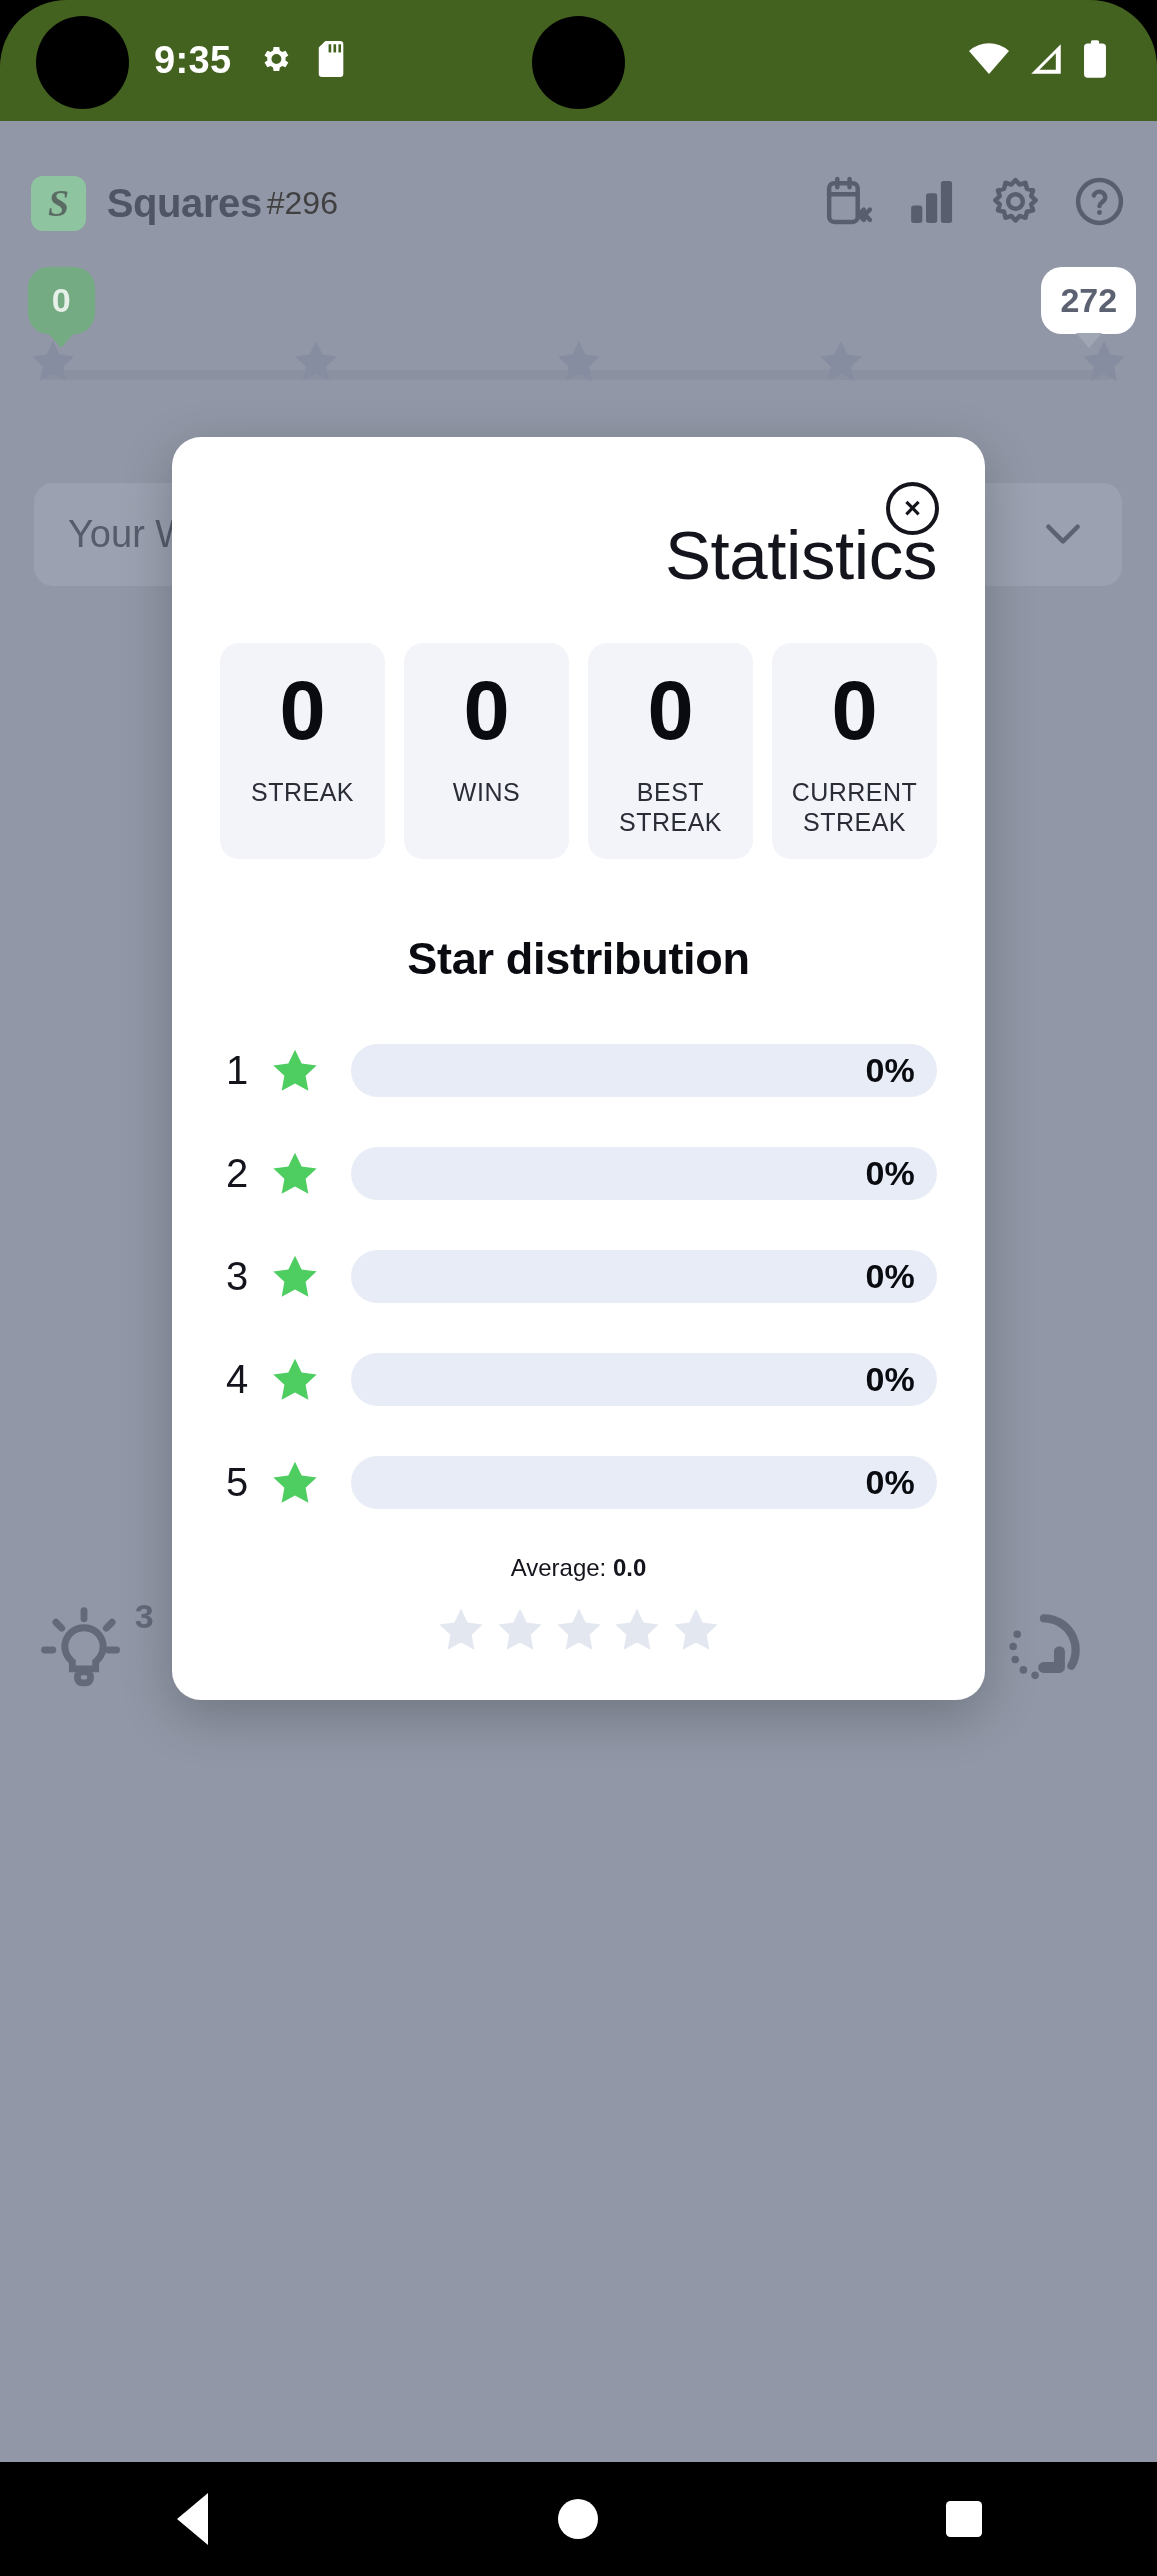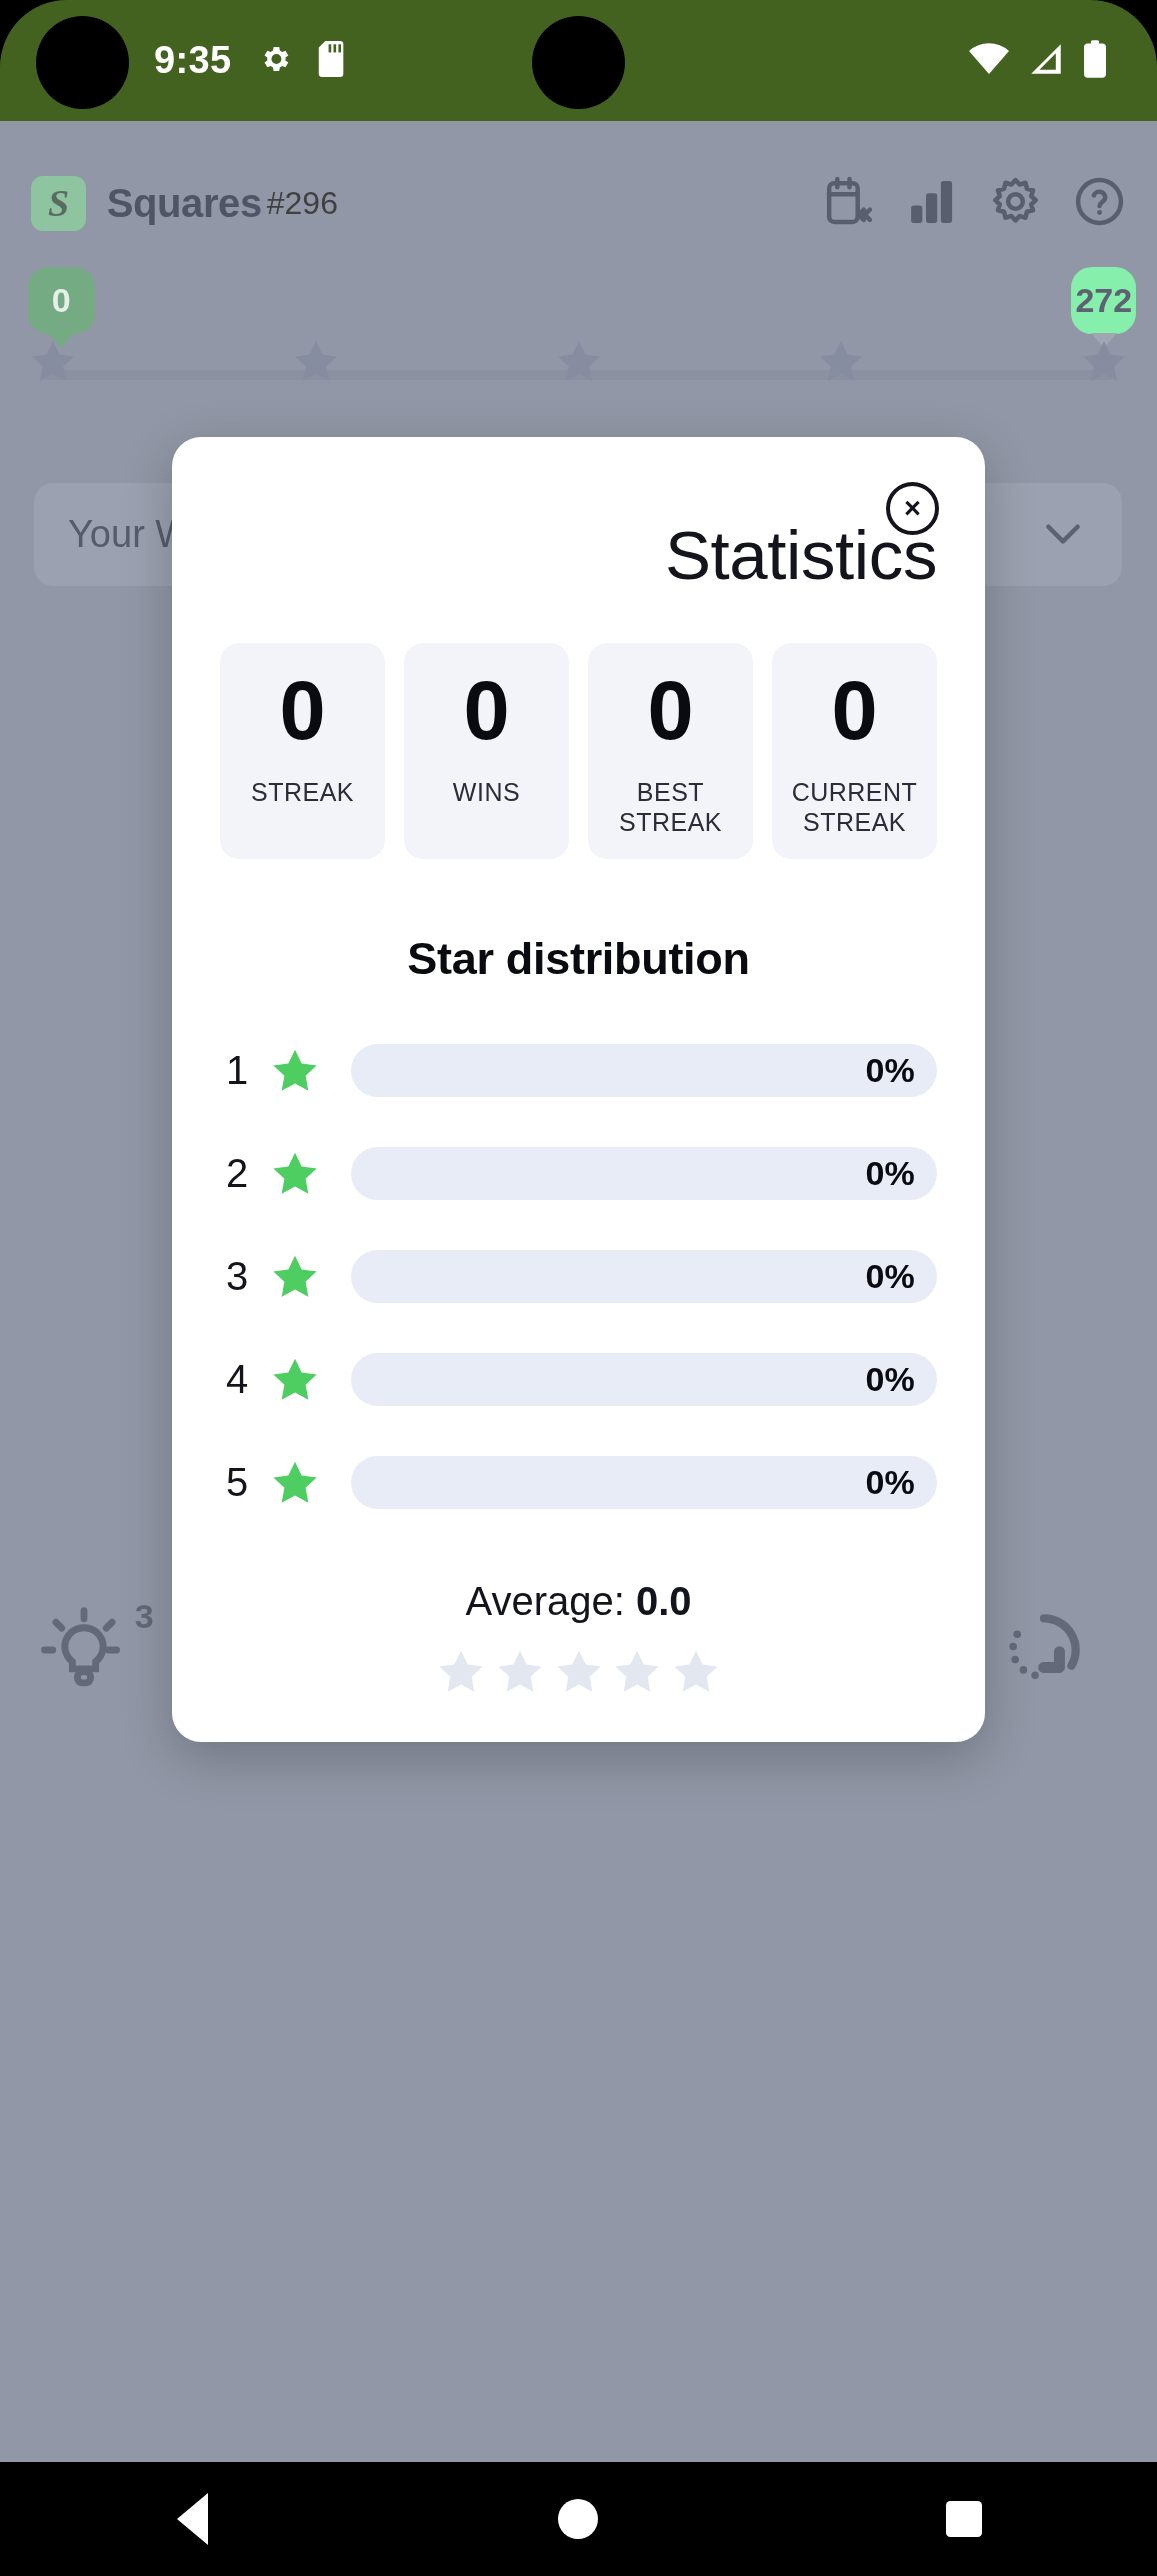--- a/index.html
+++ b/index.html
@@ -114,22 +114,22 @@
   }
   .badge-left {
     left:27.6px; top:0px;
     width:67px; height:67px;
     background:#74ab82;
     color:#74ab82;
   }
   .badge-left span { color:#e6efe8; }
   .badge-right {
     right:20.7px; top:0px;
-    width:65px; height:67px;
-    background:#86efac;
+    width:95px; height:67px;
+    background:#ffffff;
     color:#a0a6b4;
     justify-content:center;
   }
   .badge-right span { color:#5c6272; }
 
   .track {
     position:absolute;
     top:103px; left:43px;
     width:1071px; height:10.3px;
     background:#8b91a1;
@@ -266,23 +266,23 @@
     border-radius:27px;
   }
   .dist-pct {
     position:relative;
     padding-right:22.4px;
     font-size:34px; font-weight:700; color:#0a0b11;
   }
 
   
   .avg-line {
-    margin-top:45px;
+    margin-top:20px;
     text-align:center;
-    font-size:40px; color:#14151c;
+    font-size:24px; color:#14151c;
     font-weight:400;
   }
   .avg-line b { font-weight:700; }
   .avg-stars {
     margin-top:22.4px;
     display:flex; justify-content:center; gap:8.6px;
   }
 
   
   .share-wrap {

